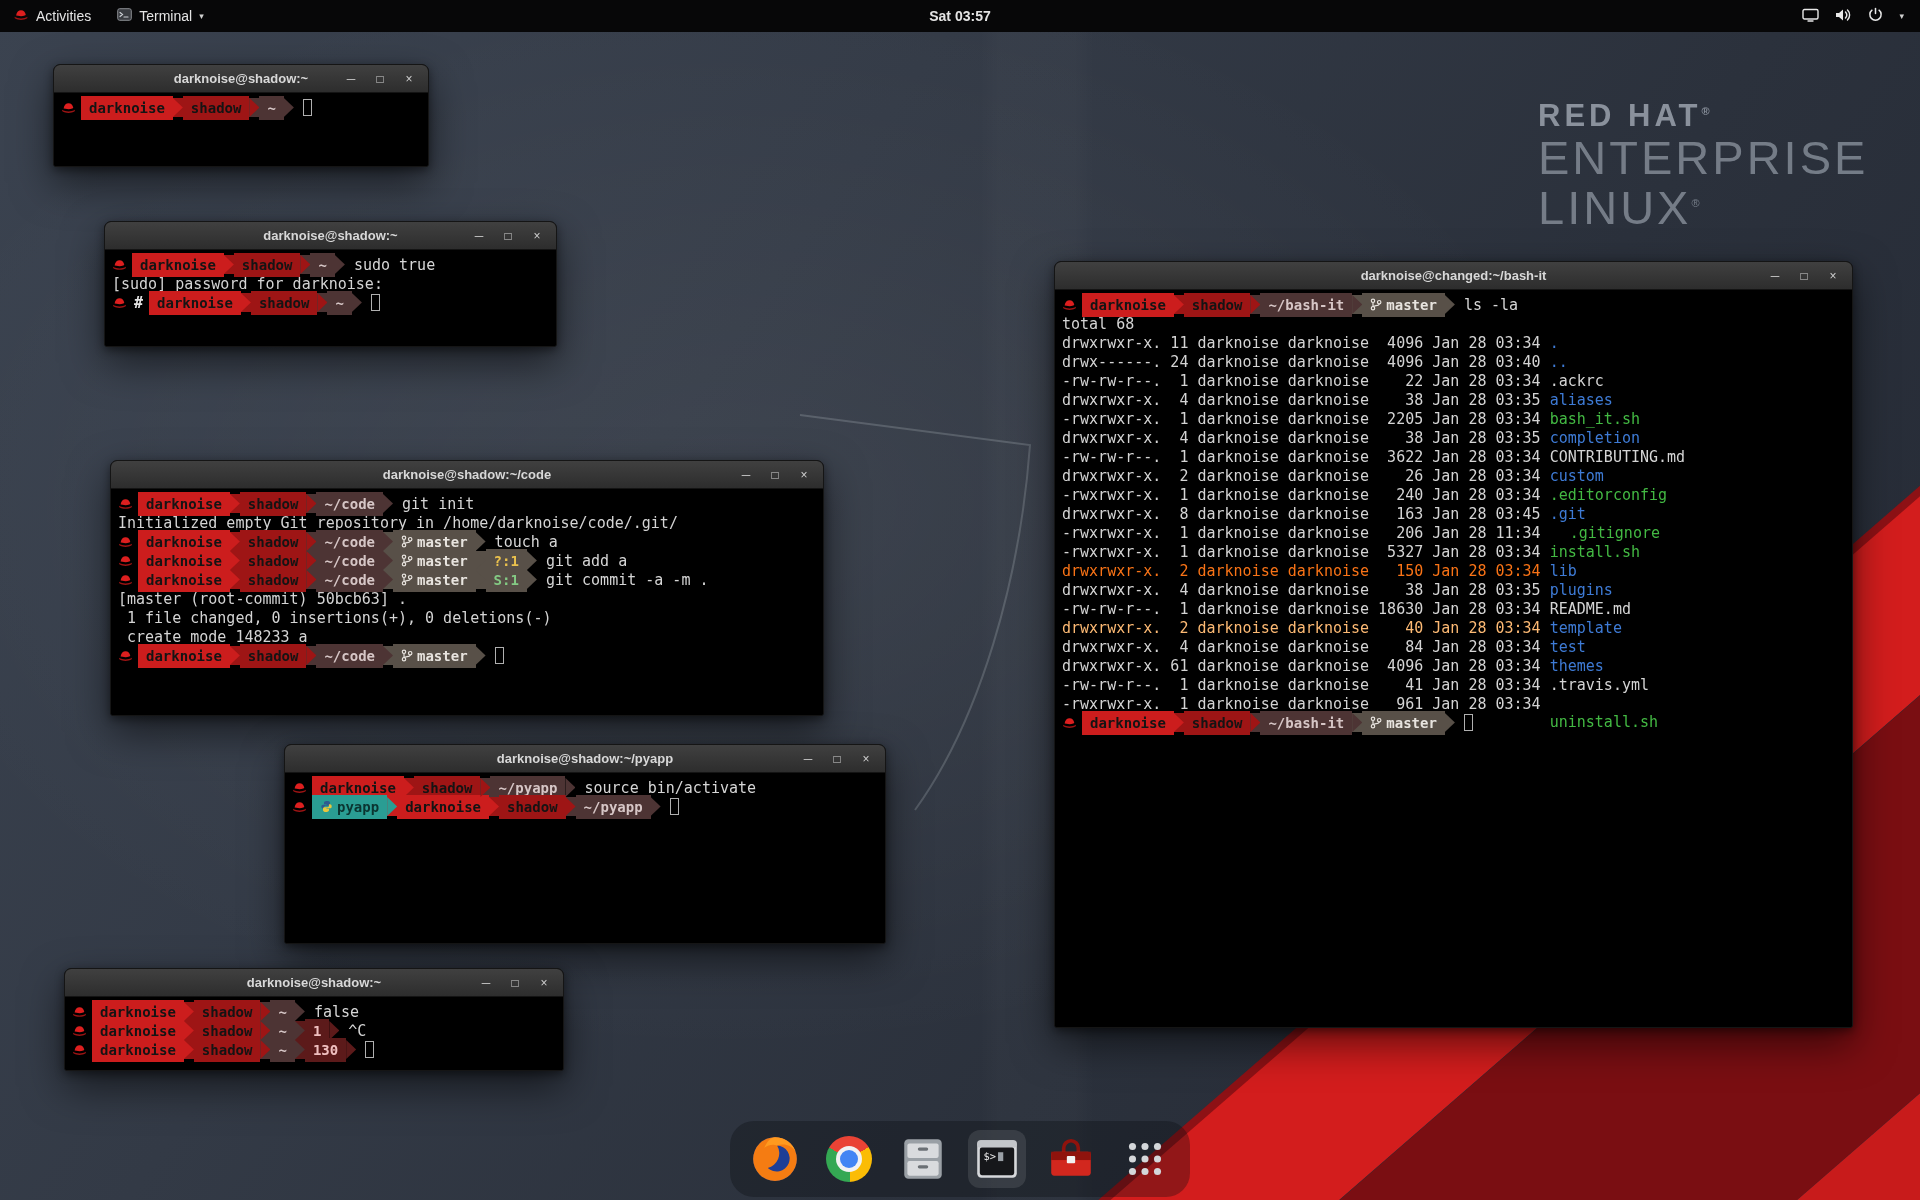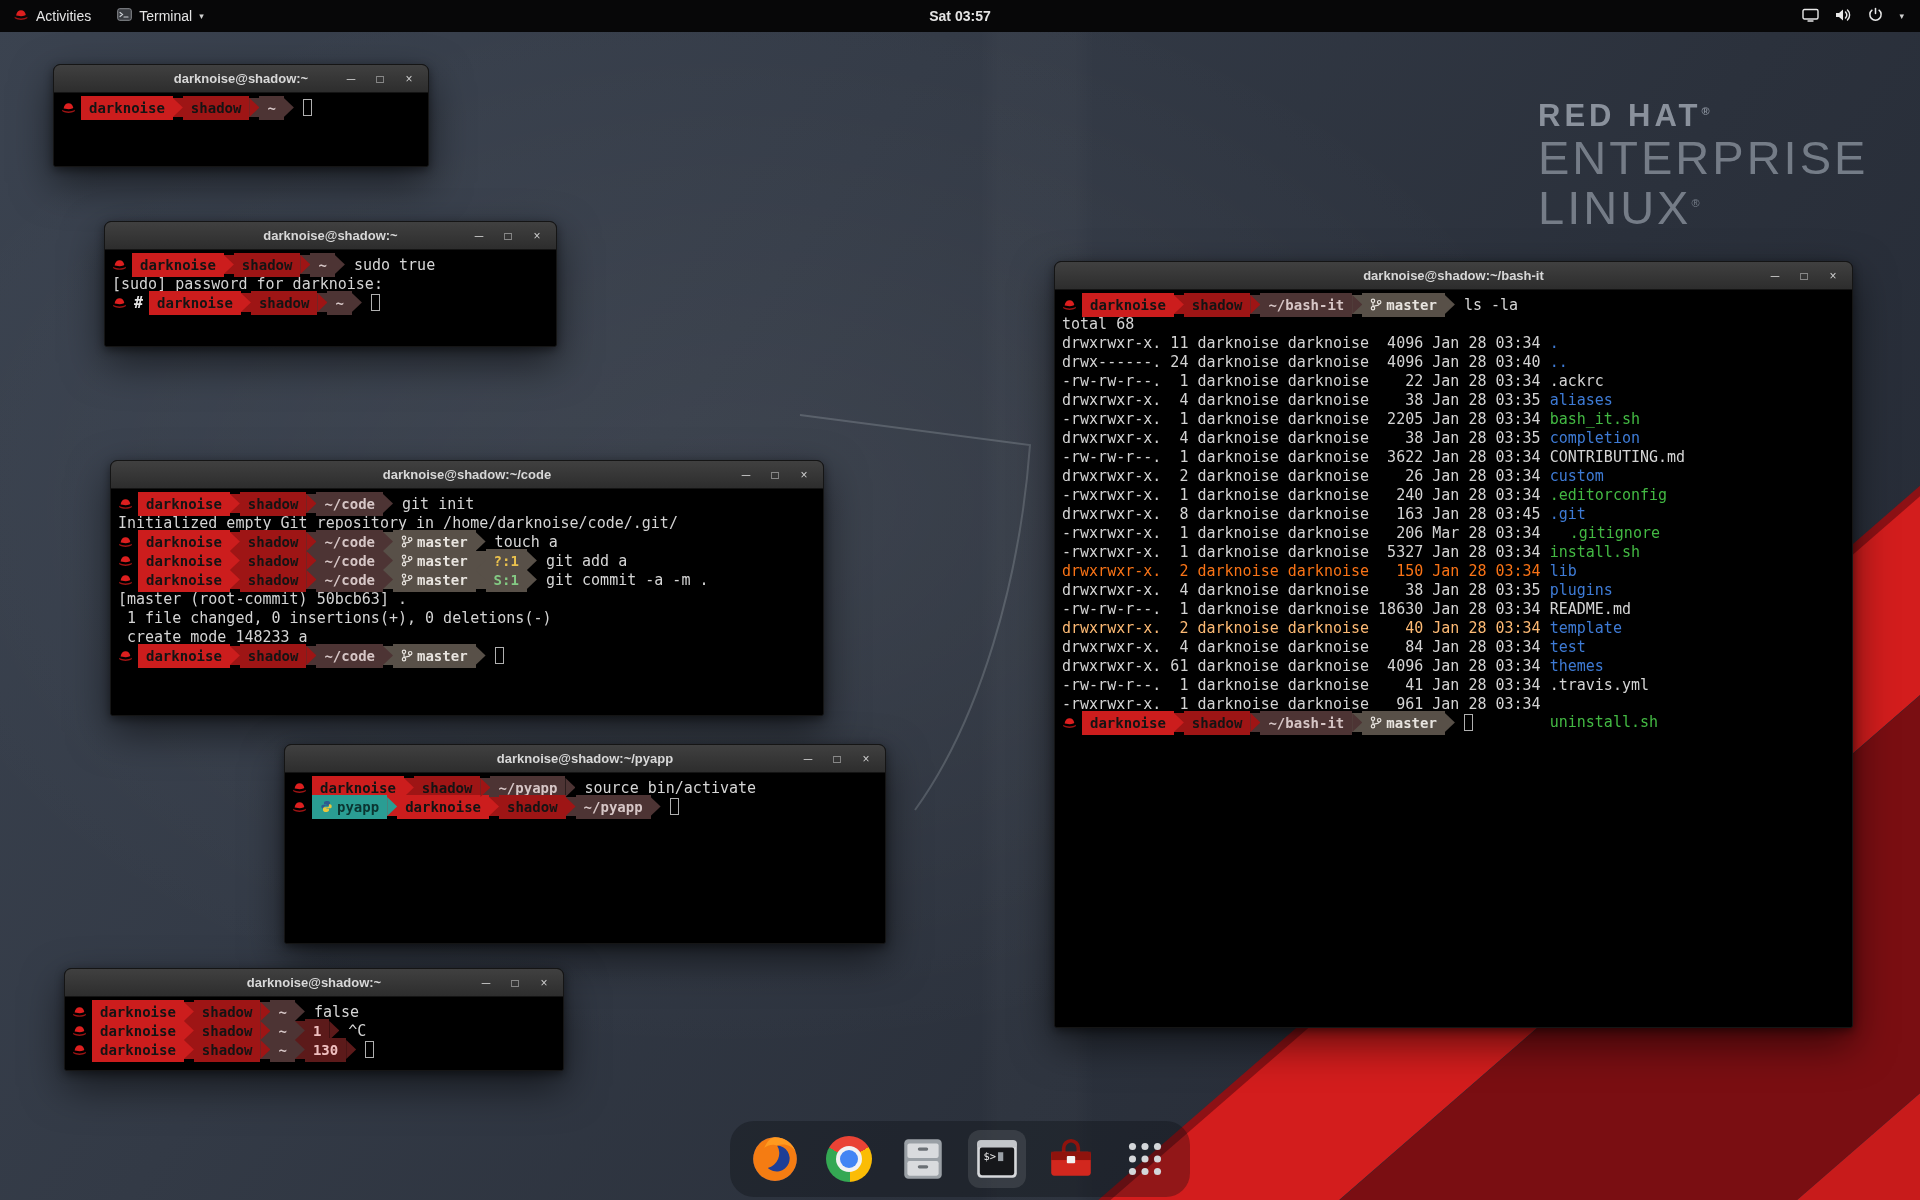--- a/index.html
+++ b/index.html
@@ -260,21 +260,21 @@
             </svg></span><span class="pl-seg" style="background: rgb(204, 29, 29); color: rgb(20, 20, 20);"><span>darknoise</span></span><span class="pl-arrow-wrap" style="background: rgb(158, 21, 21);"><span class="pl-arrow" style="background: rgb(204, 29, 29);"></span></span><span class="pl-seg" style="background: rgb(158, 21, 21); color: rgb(20, 20, 20);"><span>shadow</span></span><span class="pl-arrow-wrap" style="background: rgb(77, 52, 52);"><span class="pl-arrow" style="background: rgb(158, 21, 21);"></span></span><span class="pl-seg" style="background: rgb(77, 52, 52); color: rgb(214, 198, 198);"><span>~</span></span><span class="pl-arrow-wrap" style="background: rgb(92, 26, 26);"><span class="pl-arrow" style="background: rgb(77, 52, 52);"></span></span><span class="pl-seg" style="background: rgb(92, 26, 26); color: rgb(240, 192, 192);"><span>1</span></span><span class="pl-arrow-wrap" style="background: transparent;"><span class="pl-arrow" style="background: rgb(92, 26, 26);"></span></span><span class="cmd" style="color: rgb(214, 214, 214);"> ^C</span></div>
         <div class="term-line"><span class="prompt-hat"><svg width="15" height="13" viewBox="0 0 15 13" style="flex:none">
               <path d="M2.6 7.6C3.1 4 5.1 2.2 7.5 2.2c2.7 0 4.3 1.9 4.8 4.9l-1.1.5c-2 .8-4.6.9-6.6.2z" fill="#dd1f1f"></path>
               <path d="M1 8.8c3.9 2.3 9.2 2.3 13 0l-.3 1.5c-3.5 2.1-8.9 2.1-12.4 0z" fill="#9c1313"></path>
             </svg></span><span class="pl-seg" style="background: rgb(204, 29, 29); color: rgb(20, 20, 20);"><span>darknoise</span></span><span class="pl-arrow-wrap" style="background: rgb(158, 21, 21);"><span class="pl-arrow" style="background: rgb(204, 29, 29);"></span></span><span class="pl-seg" style="background: rgb(158, 21, 21); color: rgb(20, 20, 20);"><span>shadow</span></span><span class="pl-arrow-wrap" style="background: rgb(77, 52, 52);"><span class="pl-arrow" style="background: rgb(158, 21, 21);"></span></span><span class="pl-seg" style="background: rgb(77, 52, 52); color: rgb(214, 198, 198);"><span>~</span></span><span class="pl-arrow-wrap" style="background: rgb(92, 26, 26);"><span class="pl-arrow" style="background: rgb(77, 52, 52);"></span></span><span class="pl-seg" style="background: rgb(92, 26, 26); color: rgb(240, 192, 192);"><span>130</span></span><span class="pl-arrow-wrap" style="background: transparent;"><span class="pl-arrow" style="background: rgb(92, 26, 26);"></span></span><span class="cursor"></span></div>
       </div>
   </div>
 
   <div class="term-window" id="win6">
     <div class="titlebar">
-      <span class="title">darknoise@shadow:~/bash-it</span>
+      <span class="title">darknoise@changed:~/bash-it</span>
       <span class="controls">
           <span class="wbtn">─</span>
           <span class="wbtn">□</span>
           <span class="wbtn">×</span>
         </span>
     </div>
     <div class="term-body">
         <div class="term-line"><span class="prompt-hat"><svg width="15" height="13" viewBox="0 0 15 13" style="flex:none">
               <path d="M2.6 7.6C3.1 4 5.1 2.2 7.5 2.2c2.7 0 4.3 1.9 4.8 4.9l-1.1.5c-2 .8-4.6.9-6.6.2z" fill="#dd1f1f"></path>
               <path d="M1 8.8c3.9 2.3 9.2 2.3 13 0l-.3 1.5c-3.5 2.1-8.9 2.1-12.4 0z" fill="#9c1313"></path>
@@ -288,21 +288,21 @@
         <div class="term-line"><span style="color: rgb(212, 212, 212);">drwxrwxr-x. 11 darknoise darknoise  4096 Jan 28 03:34 </span><span style="color: rgb(62, 123, 214);">.</span></div>
         <div class="term-line"><span style="color: rgb(212, 212, 212);">drwx------. 24 darknoise darknoise  4096 Jan 28 03:40 </span><span style="color: rgb(62, 123, 214);">..</span></div>
         <div class="term-line"><span style="color: rgb(212, 212, 212);">-rw-rw-r--.  1 darknoise darknoise    22 Jan 28 03:34 </span><span style="color: rgb(212, 212, 212);">.ackrc</span></div>
         <div class="term-line"><span style="color: rgb(212, 212, 212);">drwxrwxr-x.  4 darknoise darknoise    38 Jan 28 03:35 </span><span style="color: rgb(62, 123, 214);">aliases</span></div>
         <div class="term-line"><span style="color: rgb(212, 212, 212);">-rwxrwxr-x.  1 darknoise darknoise  2205 Jan 28 03:34 </span><span style="color: rgb(67, 185, 67);">bash_it.sh</span></div>
         <div class="term-line"><span style="color: rgb(212, 212, 212);">drwxrwxr-x.  4 darknoise darknoise    38 Jan 28 03:35 </span><span style="color: rgb(62, 123, 214);">completion</span></div>
         <div class="term-line"><span style="color: rgb(212, 212, 212);">-rw-rw-r--.  1 darknoise darknoise  3622 Jan 28 03:34 </span><span style="color: rgb(212, 212, 212);">CONTRIBUTING.md</span></div>
         <div class="term-line"><span style="color: rgb(212, 212, 212);">drwxrwxr-x.  2 darknoise darknoise    26 Jan 28 03:34 </span><span style="color: rgb(62, 123, 214);">custom</span></div>
         <div class="term-line"><span style="color: rgb(212, 212, 212);">-rwxrwxr-x.  1 darknoise darknoise   240 Jan 28 03:34 </span><span style="color: rgb(67, 185, 67);">.editorconfig</span></div>
         <div class="term-line"><span style="color: rgb(212, 212, 212);">drwxrwxr-x.  8 darknoise darknoise   163 Jan 28 03:45 </span><span style="color: rgb(62, 123, 214);">.git</span></div>
-        <div class="term-line"><span style="color: rgb(212, 212, 212);">-rwxrwxr-x.  1 darknoise darknoise   206 Mar 28 03:34 </span><span style="color: rgb(67, 185, 67); margin-left: 20px;">.gitignore</span></div>
+        <div class="term-line"><span style="color: rgb(212, 212, 212);">-rwxrwxr-x.  1 darknoise darknoise   206 Jan 28 11:34 </span><span style="color: rgb(67, 185, 67); margin-left: 20px;">.gitignore</span></div>
         <div class="term-line"><span style="color: rgb(212, 212, 212);">-rwxrwxr-x.  1 darknoise darknoise  5327 Jan 28 03:34 </span><span style="color: rgb(67, 185, 67);">install.sh</span></div>
         <div class="term-line"><span style="color: #f97316;">drwxrwxr-x.  2 darknoise darknoise   150 Jan 28 03:34 </span><span style="color: rgb(62, 123, 214);">lib</span></div>
         <div class="term-line"><span style="color: rgb(212, 212, 212);">drwxrwxr-x.  4 darknoise darknoise    38 Jan 28 03:35 </span><span style="color: rgb(62, 123, 214);">plugins</span></div>
         <div class="term-line"><span style="color: rgb(212, 212, 212);">-rw-rw-r--.  1 darknoise darknoise 18630 Jan 28 03:34 </span><span style="color: rgb(212, 212, 212);">README.md</span></div>
         <div class="term-line"><span style="color: #fdba74;">drwxrwxr-x.  2 darknoise darknoise    40 Jan 28 03:34 </span><span style="color: rgb(62, 123, 214);">template</span></div>
         <div class="term-line"><span style="color: rgb(212, 212, 212);">drwxrwxr-x.  4 darknoise darknoise    84 Jan 28 03:34 </span><span style="color: rgb(62, 123, 214);">test</span></div>
         <div class="term-line"><span style="color: rgb(212, 212, 212);">drwxrwxr-x. 61 darknoise darknoise  4096 Jan 28 03:34 </span><span style="color: rgb(62, 123, 214);">themes</span></div>
         <div class="term-line"><span style="color: rgb(212, 212, 212);">-rw-rw-r--.  1 darknoise darknoise    41 Jan 28 03:34 </span><span style="color: rgb(212, 212, 212);">.travis.yml</span></div>
         <div class="term-line"><span style="color: rgb(212, 212, 212);">-rwxrwxr-x.  1 darknoise darknoise   961 Jan 28 03:34 </span><span style="color: rgb(67, 185, 67); margin-top: 36px;">uninstall.sh</span></div>
         <div class="term-line"><span class="prompt-hat"><svg width="15" height="13" viewBox="0 0 15 13" style="flex:none">

